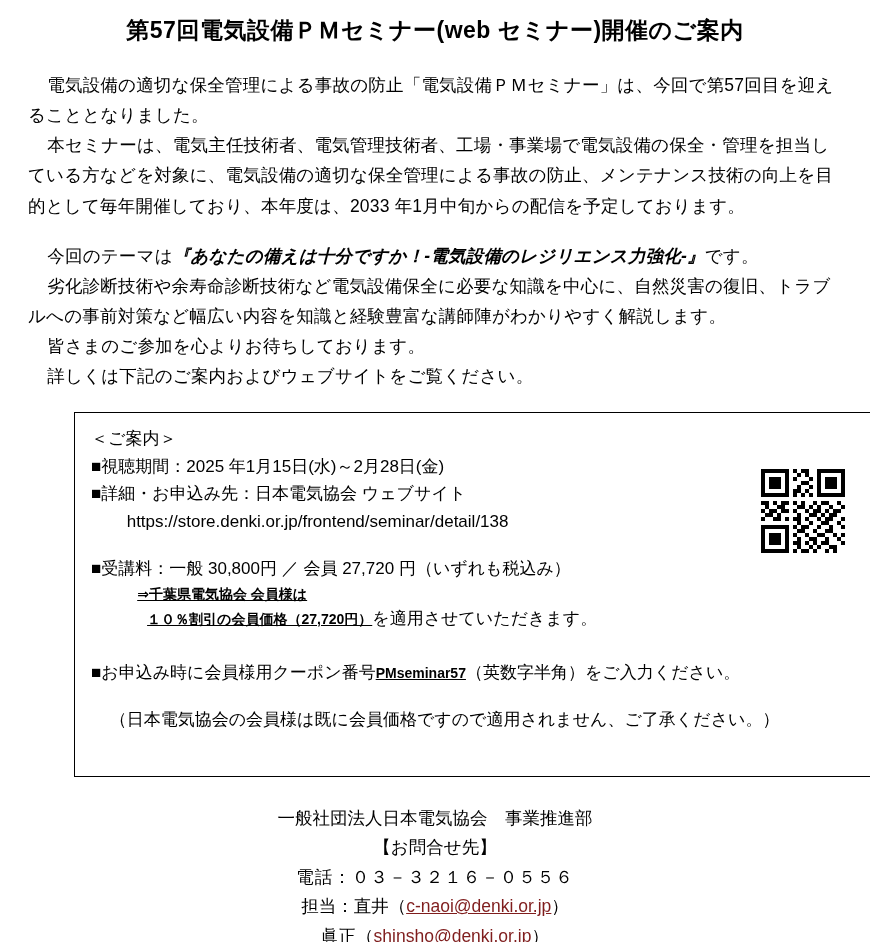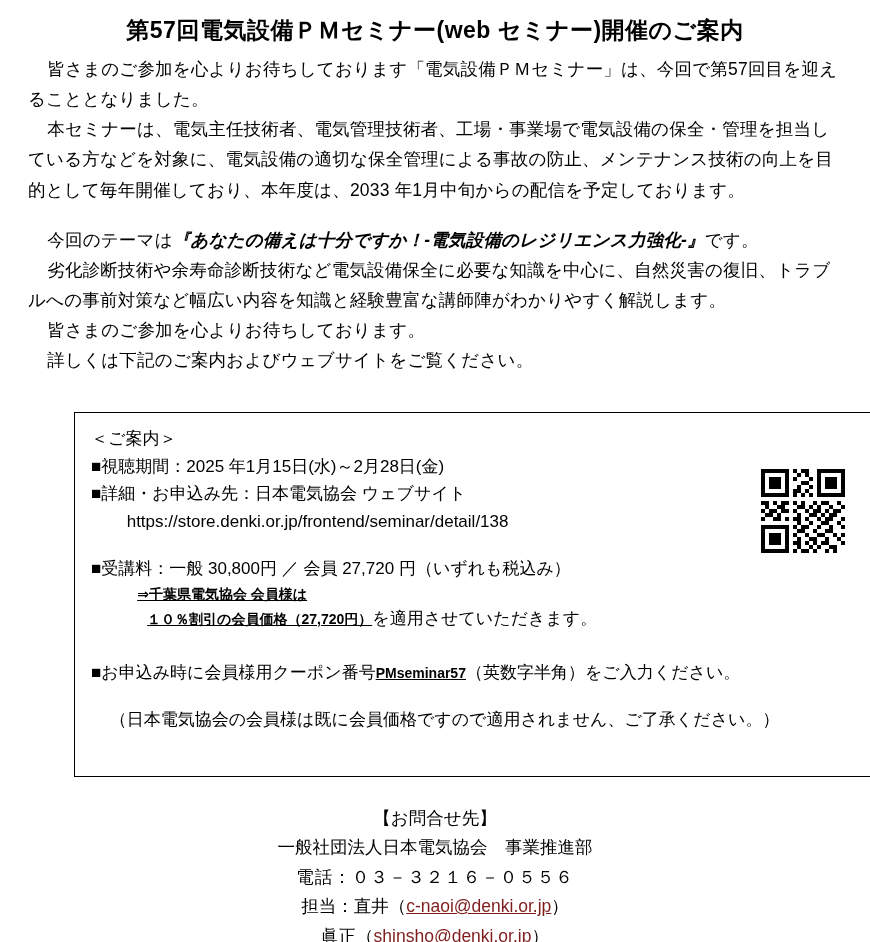--- a/index.html
+++ b/index.html
@@ -21,21 +21,21 @@
     position: relative;
     box-sizing: border-box;
     padding: 0;
   }
   .doc-title {
     text-align: center;
     font-size: 23px;
     font-weight: bold;
     letter-spacing: 0.5px;
     margin-top: 14px;
-    margin-bottom: 0;
+    margin-bottom: 16px;
     line-height: 1.4;
   }
   .body-block {
     margin: 0 28px;
     font-size: 17.5px;
     line-height: 1.72;
     letter-spacing: 0.2px;
   }
   .para {
     text-indent: 1.1em;
@@ -120,21 +120,21 @@
 </style>
 </head>
 <body>
 
 <div class="page">
 
   <h1 class="doc-title">第57回電気設備ＰＭセミナー(web セミナー)開催のご案内</h1>
 
   <div class="body-block">
     <div class="spacer-sm"></div>
-    <p class="para">皆さまのご参加を心よりお待ちしております「電気設備ＰＭセミナー」は、今回で第57回目を迎えることとなりました。</p>
+    <p class="para">電気設備の適切な保全管理による事故の防止「電気設備ＰＭセミナー」は、今回で第57回目を迎えることとなりました。</p>
     <p class="para">本セミナーは、電気主任技術者、電気管理技術者、工場・事業場で電気設備の保全・管理を担当している方などを対象に、電気設備の適切な保全管理による事故の防止、メンテナンス技術の向上を目的として毎年開催しており、本年度は、2033 年1月中旬からの配信を予定しております。</p>
 
     <p class="para gap-before">
       <span>今回のテーマは</span><span class="bold">『あなたの備えは十分ですか！-電気設備のレジリエンス力強化-』</span><span>です。</span>
     </p>
 
     <p class="para">劣化診断技術や余寿命診断技術など電気設備保全に必要な知識を中心に、自然災害の復旧、トラブルへの事前対策など幅広い内容を知識と経験豊富な講師陣がわかりやすく解説します。</p>
     <p class="para">皆さまのご参加を心よりお待ちしております。</p>
     <p class="para">詳しくは下記のご案内およびウェブサイトをご覧ください。</p>
   </div>
@@ -270,20 +270,20 @@
             <rect x="10" y="20" width="2" height="1"></rect>
             <rect x="13" y="20" width="1" height="1"></rect>
           <rect x="16" y="20" width="1" height="1"></rect>
             <rect x="18" y="20" width="1" height="1"></rect>
         </g>
       </svg>
     </div>
   </div>
 
   <div class="contact">
+    <p class="row">一般社団法人日本電気協会　事業推進部</p>
     <p class="row">【お問合せ先】</p>
-    <p class="row">一般社団法人日本電気協会　事業推進部</p>
     <p class="row mono-num">電話：０３－３２１６－０５５６</p>
     <p class="row"><span>担当：直井（</span><span class="link">c-naoi@denki.or.jp</span><span>）</span></p>
     <p class="row"><span>眞正（</span><span class="link">shinsho@denki.or.jp</span><span>）</span></p>
   </div>
 
 </div>
 
 </body></html>

